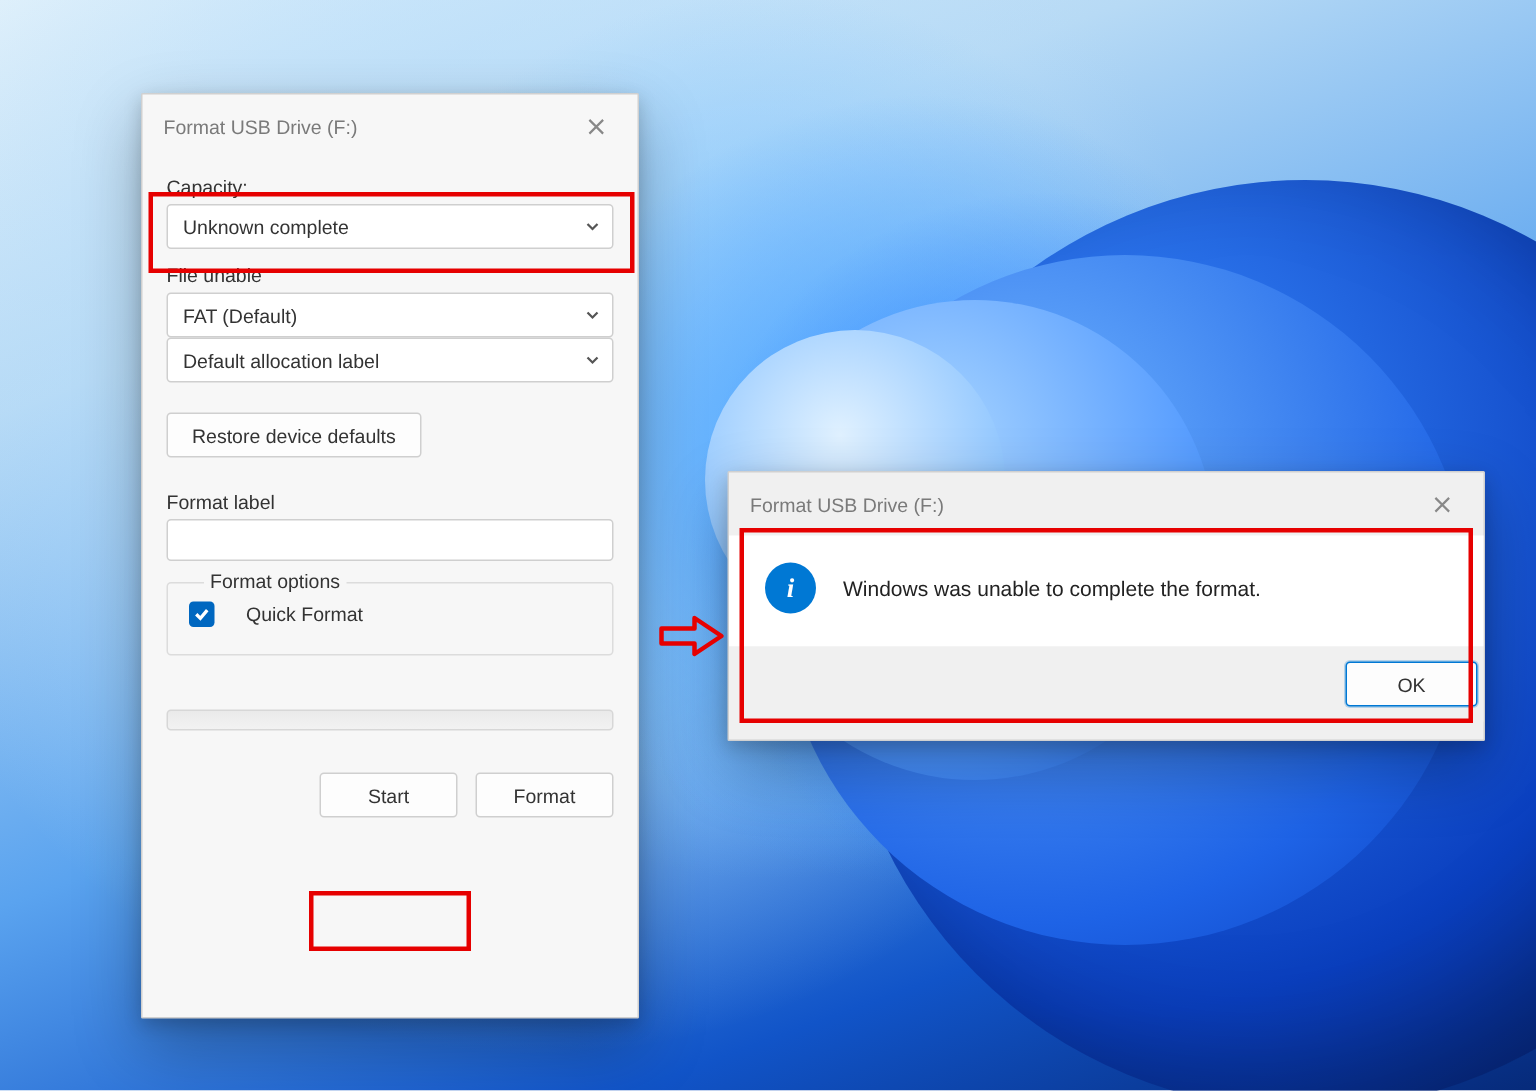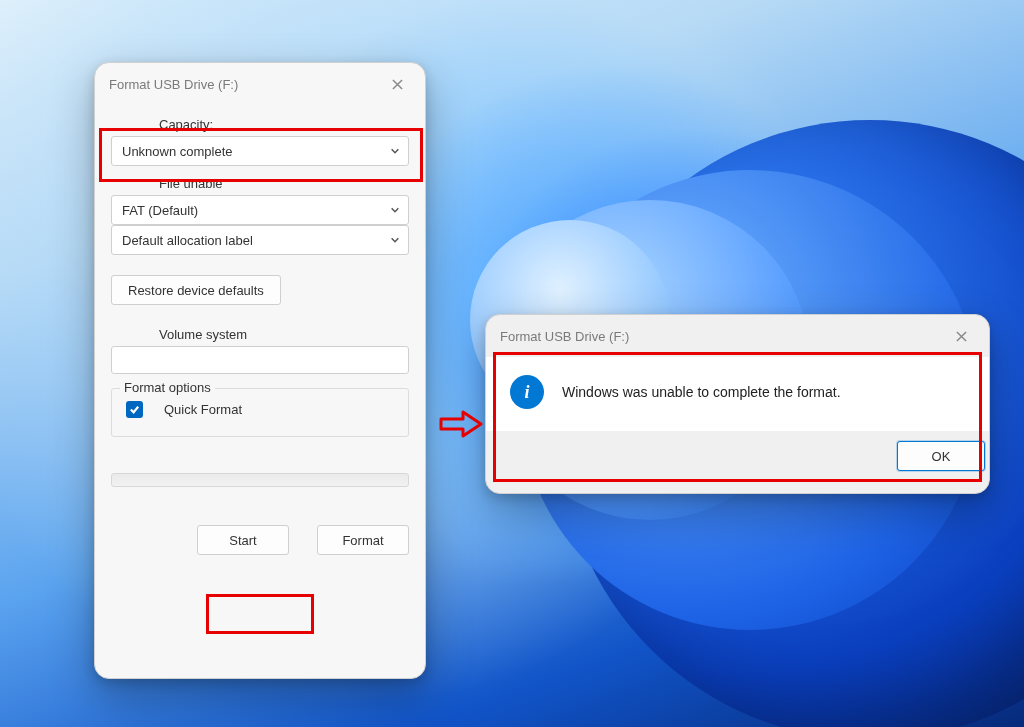--- a/index.html
+++ b/index.html
@@ -25,39 +25,39 @@
   .swirl { position:absolute; border-radius:50%; }
   .swirl.s1 { width:620px; height:620px; left:560px; top:120px; background: radial-gradient(circle at 30% 30%, #3a8bff 0%, #0a3fbf 60%, #041a5a 100%); box-shadow: -40px -30px 80px rgba(0,0,0,0.25) inset;}
   .swirl.s2 { width:460px; height:460px; left:520px; top:170px; background: radial-gradient(circle at 35% 30%, #6fb4ff 0%, #1e63e6 70%, #0a3fbf 100%); }
   .swirl.s3 { width:320px; height:320px; left:490px; top:200px; background: radial-gradient(circle at 40% 30%, #aad6ff 0%, #4a94ff 70%, #1e63e6 100%); }
   .swirl.s4 { width:200px; height:200px; left:470px; top:220px; background: radial-gradient(circle at 45% 35%, #e0f1ff 0%, #8cc4ff 70%); }
 
   .window {
     position: absolute;
     background: #f7f7f7;
     border: 1px solid #d0d0d0;
-    border-radius: 15px;
+    border-radius: 1px;
     box-shadow: 0 18px 45px rgba(0,0,0,0.28), 0 4px 12px rgba(0,0,0,0.18);
   }
   .titlebar {
     display:flex; align-items:center; justify-content:space-between;
     padding: 8px 12px 8px 14px;
     color:#7a7a7a;
     font-size:13px;
   }
   .close-x {
     width:32px; height:26px; display:flex; align-items:center; justify-content:center;
     color:#888; border-radius:4px; cursor:default;
   }
   .close-x svg { width:11px; height:11px; stroke:#888; stroke-width:1.6; }
 
   
   #format-window { left: 94px; top: 62px; width: 332px; height: 617px; }
   #format-body { padding: 2px 16px 14px 16px; }
-  .label { display:block; margin-top:10px; margin-bottom:4px; color:#333;margin-left:48px; }
+  .label { display:block; margin-top:10px; margin-bottom:4px; color:#333; }
   .select {
     display:flex; align-items:center; justify-content:space-between;
     width:100%; height:30px; padding:0 8px 0 10px;
     background:#fff; border:1px solid #cfcfcf; border-radius:3px;
   }
   .select .chev svg { width:10px; height:10px; stroke:#555; fill:none; stroke-width:1.8;}
   .textbox {
     width:100%; height:28px; padding:0 8px;
     background:#fff; border:1px solid #cfcfcf; border-radius:3px;
     font: inherit;
@@ -69,36 +69,36 @@
     font: inherit; color:#333;
   }
   .btn-restore { margin-top:20px; }
 
   .groupbox {
     margin-top:14px; padding:8px 10px 18px 10px;
     border:1px solid #dcdcdc; border-radius:3px;
     position:relative; background:#f7f7f7;
   }
   .groupbox-title {
-    position:absolute; top:-9px; left:8px; padding:0 4px;
+    position:absolute; top:-9px; left:24px; padding:0 4px;
     background:#f7f7f7; font-size:13px; color:#333;
   }
   .checkbox-row { display:flex; align-items:center; gap:21px; margin-top:4px; margin-left:4px; }
   .chk {
     width:17px; height:17px; border-radius:3px; background:#0067c0;
     display:flex; align-items:center; justify-content:center;
   }
   .chk svg { width:11px; height:11px; stroke:#fff; stroke-width:2.4; fill:none; }
 
   .progress {
     margin-top:36px; height:14px;
     background: linear-gradient(#eaeaea,#f2f2f2);
     border:1px solid #d7d7d7; border-radius:3px;
   }
-  .button-row { display:flex; justify-content:flex-end; gap:28px; margin-top:38px; }
+  .button-row { display:flex; justify-content:flex-end; gap:12px; margin-top:28px; }
   .button-row .btn { min-width:92px; }
 
   
   #error-window { left: 485px; top: 314px; width: 505px; height: 180px; background:#f0f0f0;}
   #error-top {
     background:#fff; padding:18px 20px 22px 20px;
     display:flex; align-items:center; gap:18px;
     font-size:14px; color:#222;
   }
   .info-icon {
@@ -160,21 +160,21 @@
 
     <div class="select">
       <span>Default allocation label</span>
       <span class="chev"><svg viewBox="0 0 12 12">
             <path d="M2 4 L6 8 L10 4"></path>
           </svg></span>
     </div>
 
     <button class="btn btn-restore">Restore device defaults</button>
 
-    <span class="label" style="margin-top:22px">Volume system</span>
+    <span class="label" style="margin-top:22px">Format label</span>
     <input class="textbox" type="text" value="" style="">
 
     <div class="groupbox">
       <span class="groupbox-title">Format options</span>
       <div class="checkbox-row">
         <div class="chk">
           <svg viewBox="0 0 12 12">
               <path d="M2 6 L5 9 L10 3"></path>
             </svg>
         </div>

